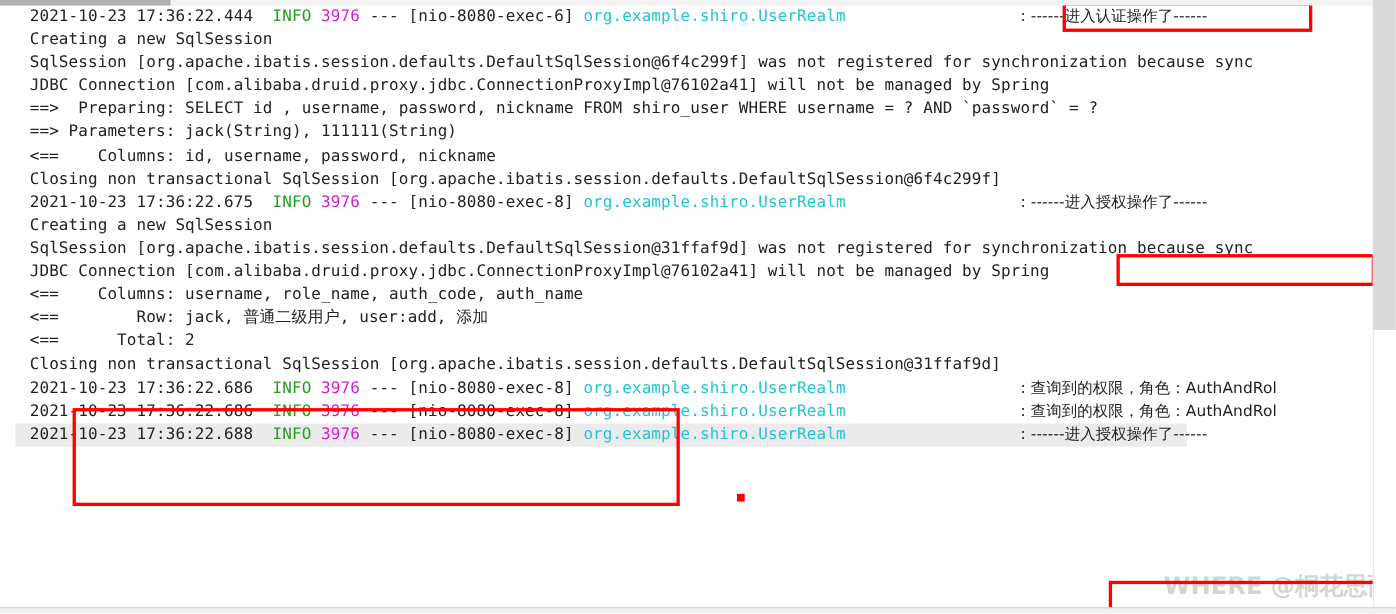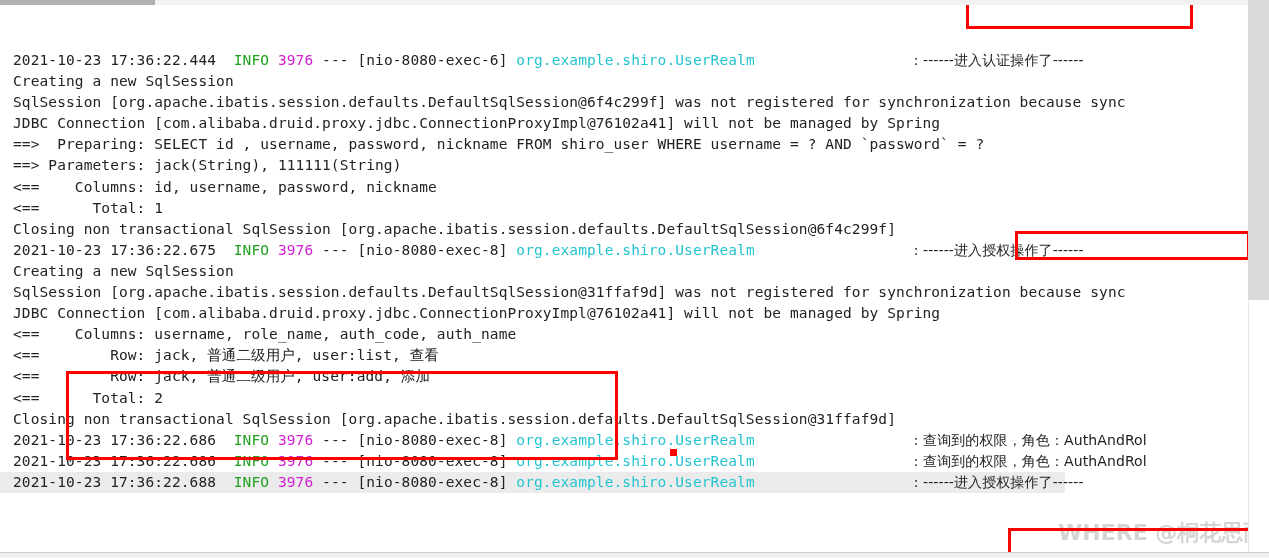--- a/index.html
+++ b/index.html
@@ -48,24 +48,23 @@
     position: absolute;
     top: 0; right: 0;
     width: 21px;
     height: 300px;
     background: #dadada;
   }
 
   
   .lines {
     position: absolute;
-    top: 5px; left: 0;
+    top: 5px; left: 14px;
     width: 1065px;
     z-index: 2;
-    margin-top: 45px;
   }
   .line {
     position: relative;
     height: 21.1px;
     line-height: 21.1px;
     white-space: pre;
     font-size: 14.5px;
     color: #222222;
     padding-left: 13px;
     letter-spacing: 0.1px;
@@ -141,28 +140,26 @@
   </div>
 
   <div class="lines" id="lines-container">
       <div class="line"><span class="tok-plain">2021-10-23 17:36:22.444  </span><span class="tok-info">INFO</span><span class="tok-plain"> </span><span class="tok-pid">3976</span><span class="tok-plain"> --- </span><span class="tok-plain">[nio-8080-exec-6] </span><span class="tok-logger">org.example.shiro.UserRealm</span><span class="tok-plain">                  </span><span class="tok-plain cjk">: ------进入认证操作了------</span></div>
       <div class="line"><span class="tok-plain">Creating a new SqlSession</span></div>
       <div class="line"><span class="tok-plain">SqlSession [org.apache.ibatis.session.defaults.DefaultSqlSession@6f4c299f] was not registered for synchronization because sync</span></div>
       <div class="line"><span class="tok-plain">JDBC Connection [com.alibaba.druid.proxy.jdbc.ConnectionProxyImpl@76102a41] will not be managed by Spring</span></div>
       <div class="line"><span class="tok-plain">==&gt;  Preparing: SELECT id , username, password, nickname FROM shiro_user WHERE username = ? AND `password` = ?</span></div>
       <div class="line"><span class="tok-plain">==&gt; Parameters: jack(String), 111111(String)</span></div>
       <div class="line"><span class="tok-plain">&lt;==    Columns: id, username, password, nickname</span></div>
-      <div class="line"><span class="tok-plain">&lt;==      Total: 1</span></div>
       <div class="line"><span class="tok-plain">Closing non transactional SqlSession [org.apache.ibatis.session.defaults.DefaultSqlSession@6f4c299f]</span></div>
       <div class="line"><span class="tok-plain">2021-10-23 17:36:22.675  </span><span class="tok-info">INFO</span><span class="tok-plain"> </span><span class="tok-pid">3976</span><span class="tok-plain"> --- </span><span class="tok-plain">[nio-8080-exec-8] </span><span class="tok-logger">org.example.shiro.UserRealm</span><span class="tok-plain">                  </span><span class="tok-plain cjk">: ------进入授权操作了------</span></div>
       <div class="line"><span class="tok-plain">Creating a new SqlSession</span></div>
       <div class="line"><span class="tok-plain">SqlSession [org.apache.ibatis.session.defaults.DefaultSqlSession@31ffaf9d] was not registered for synchronization because sync</span></div>
       <div class="line"><span class="tok-plain">JDBC Connection [com.alibaba.druid.proxy.jdbc.ConnectionProxyImpl@76102a41] will not be managed by Spring</span></div>
       <div class="line"><span class="tok-plain">&lt;==    Columns: username, role_name, auth_code, auth_name</span></div>
-      <div class="line"><span class="tok-plain">&lt;==        Row: jack, 普通二级用户, user:list, 查看</span></div>
       <div class="line"><span class="tok-plain">&lt;==        Row: jack, 普通二级用户, user:add, 添加</span></div>
       <div class="line"><span class="tok-plain">&lt;==      Total: 2</span></div>
       <div class="line"><span class="tok-plain">Closing non transactional SqlSession [org.apache.ibatis.session.defaults.DefaultSqlSession@31ffaf9d]</span></div>
       <div class="line"><span class="tok-plain">2021-10-23 17:36:22.686  </span><span class="tok-info">INFO</span><span class="tok-plain"> </span><span class="tok-pid">3976</span><span class="tok-plain"> --- </span><span class="tok-plain">[nio-8080-exec-8] </span><span class="tok-logger">org.example.shiro.UserRealm</span><span class="tok-plain">                  </span><span class="tok-plain cjk">: 查询到的权限，角色：AuthAndRol</span></div>
       <div class="line"><span class="tok-plain">2021-10-23 17:36:22.686  </span><span class="tok-info">INFO</span><span class="tok-plain"> </span><span class="tok-pid">3976</span><span class="tok-plain"> --- </span><span class="tok-plain">[nio-8080-exec-8] </span><span class="tok-logger">org.example.shiro.UserRealm</span><span class="tok-plain">                  </span><span class="tok-plain cjk">: 查询到的权限，角色：AuthAndRol</span></div>
       <div class="line current"><span class="tok-plain">2021-10-23 17:36:22.688  </span><span class="tok-info">INFO</span><span class="tok-plain"> </span><span class="tok-pid">3976</span><span class="tok-plain"> --- </span><span class="tok-plain">[nio-8080-exec-8] </span><span class="tok-logger">org.example.shiro.UserRealm</span><span class="tok-plain">                  </span><span class="tok-plain cjk">: ------进入授权操作了------</span></div>
     </div>
 
   <div class="annot annot-1"></div>
   <div class="annot annot-2"></div>

